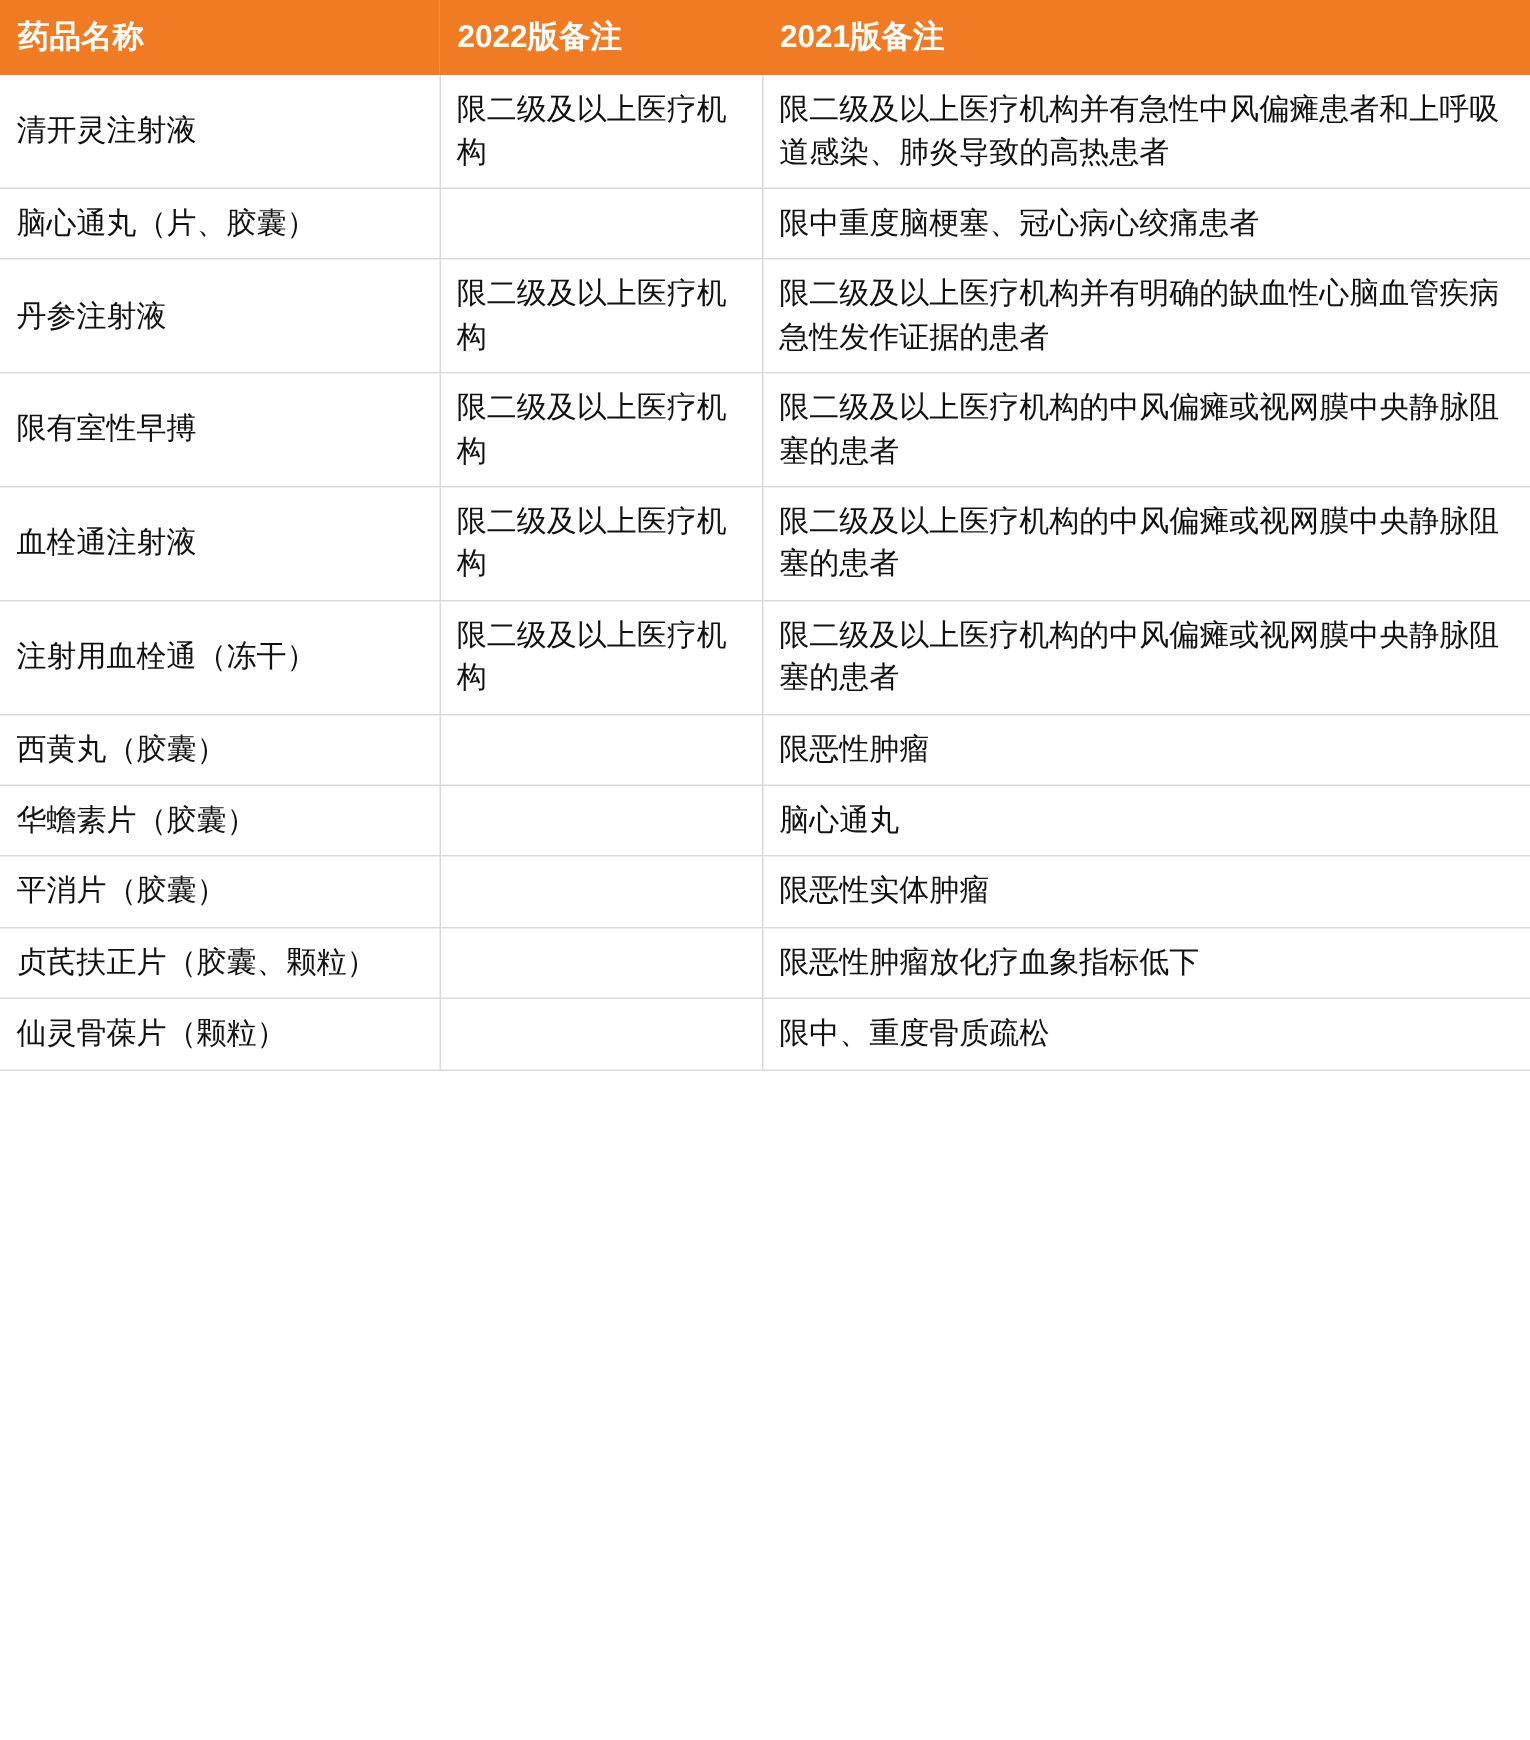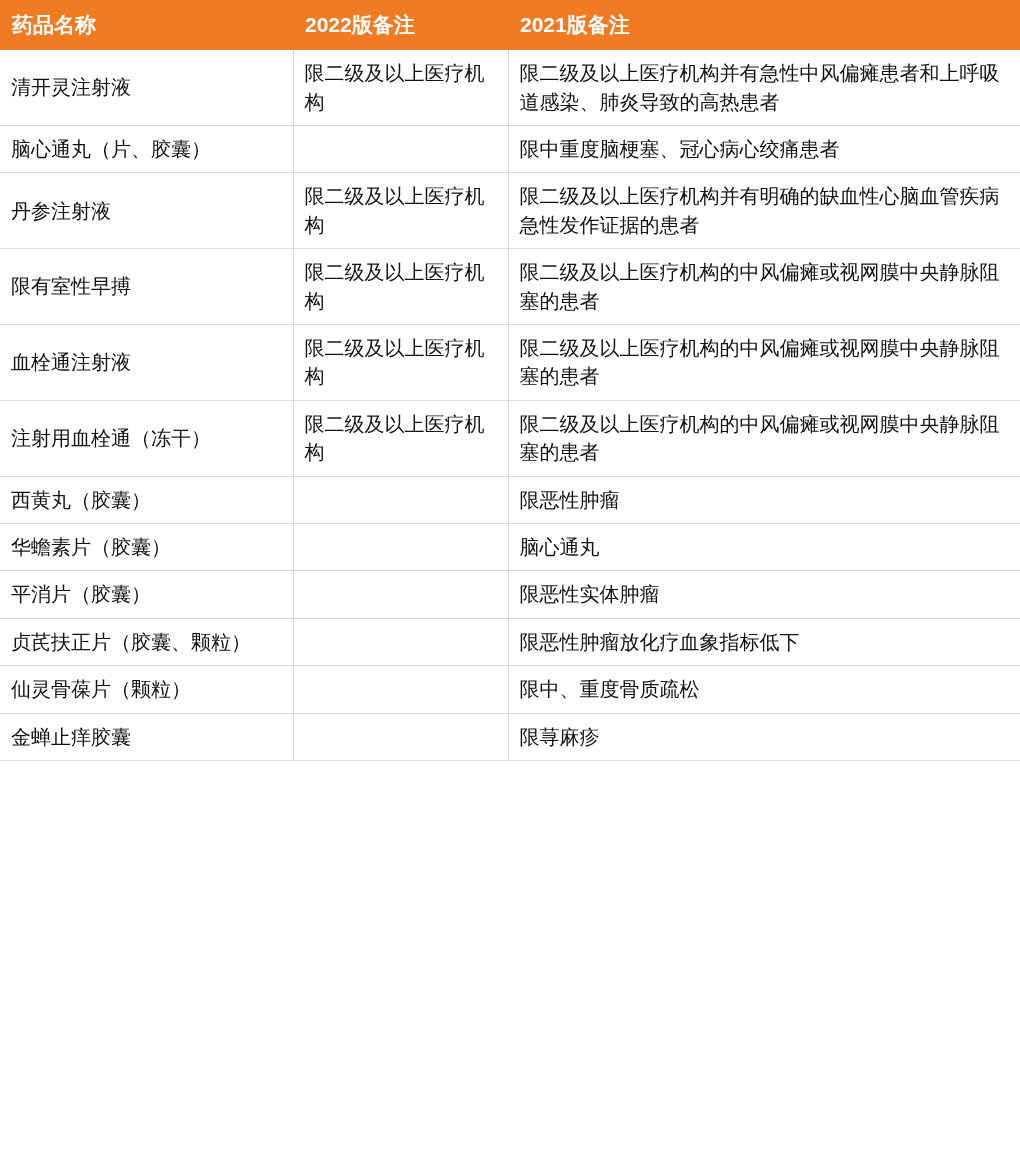--- a/index.html
+++ b/index.html
@@ -116,19 +116,14 @@
       <tr>
         <td class="cell-name">贞芪扶正片（胶囊、颗粒）</td>
         <td class="cell-2022"></td>
         <td class="cell-2021">限恶性肿瘤放化疗血象指标低下</td>
       </tr>
       <tr>
         <td class="cell-name">仙灵骨葆片（颗粒）</td>
         <td class="cell-2022"></td>
         <td class="cell-2021">限中、重度骨质疏松</td>
       </tr>
-      <tr>
-        <td class="cell-name">金蝉止痒胶囊</td>
-        <td class="cell-2022"></td>
-        <td class="cell-2021">限荨麻疹</td>
-      </tr>
     </tbody>
 </table>
 
 </body></html>

